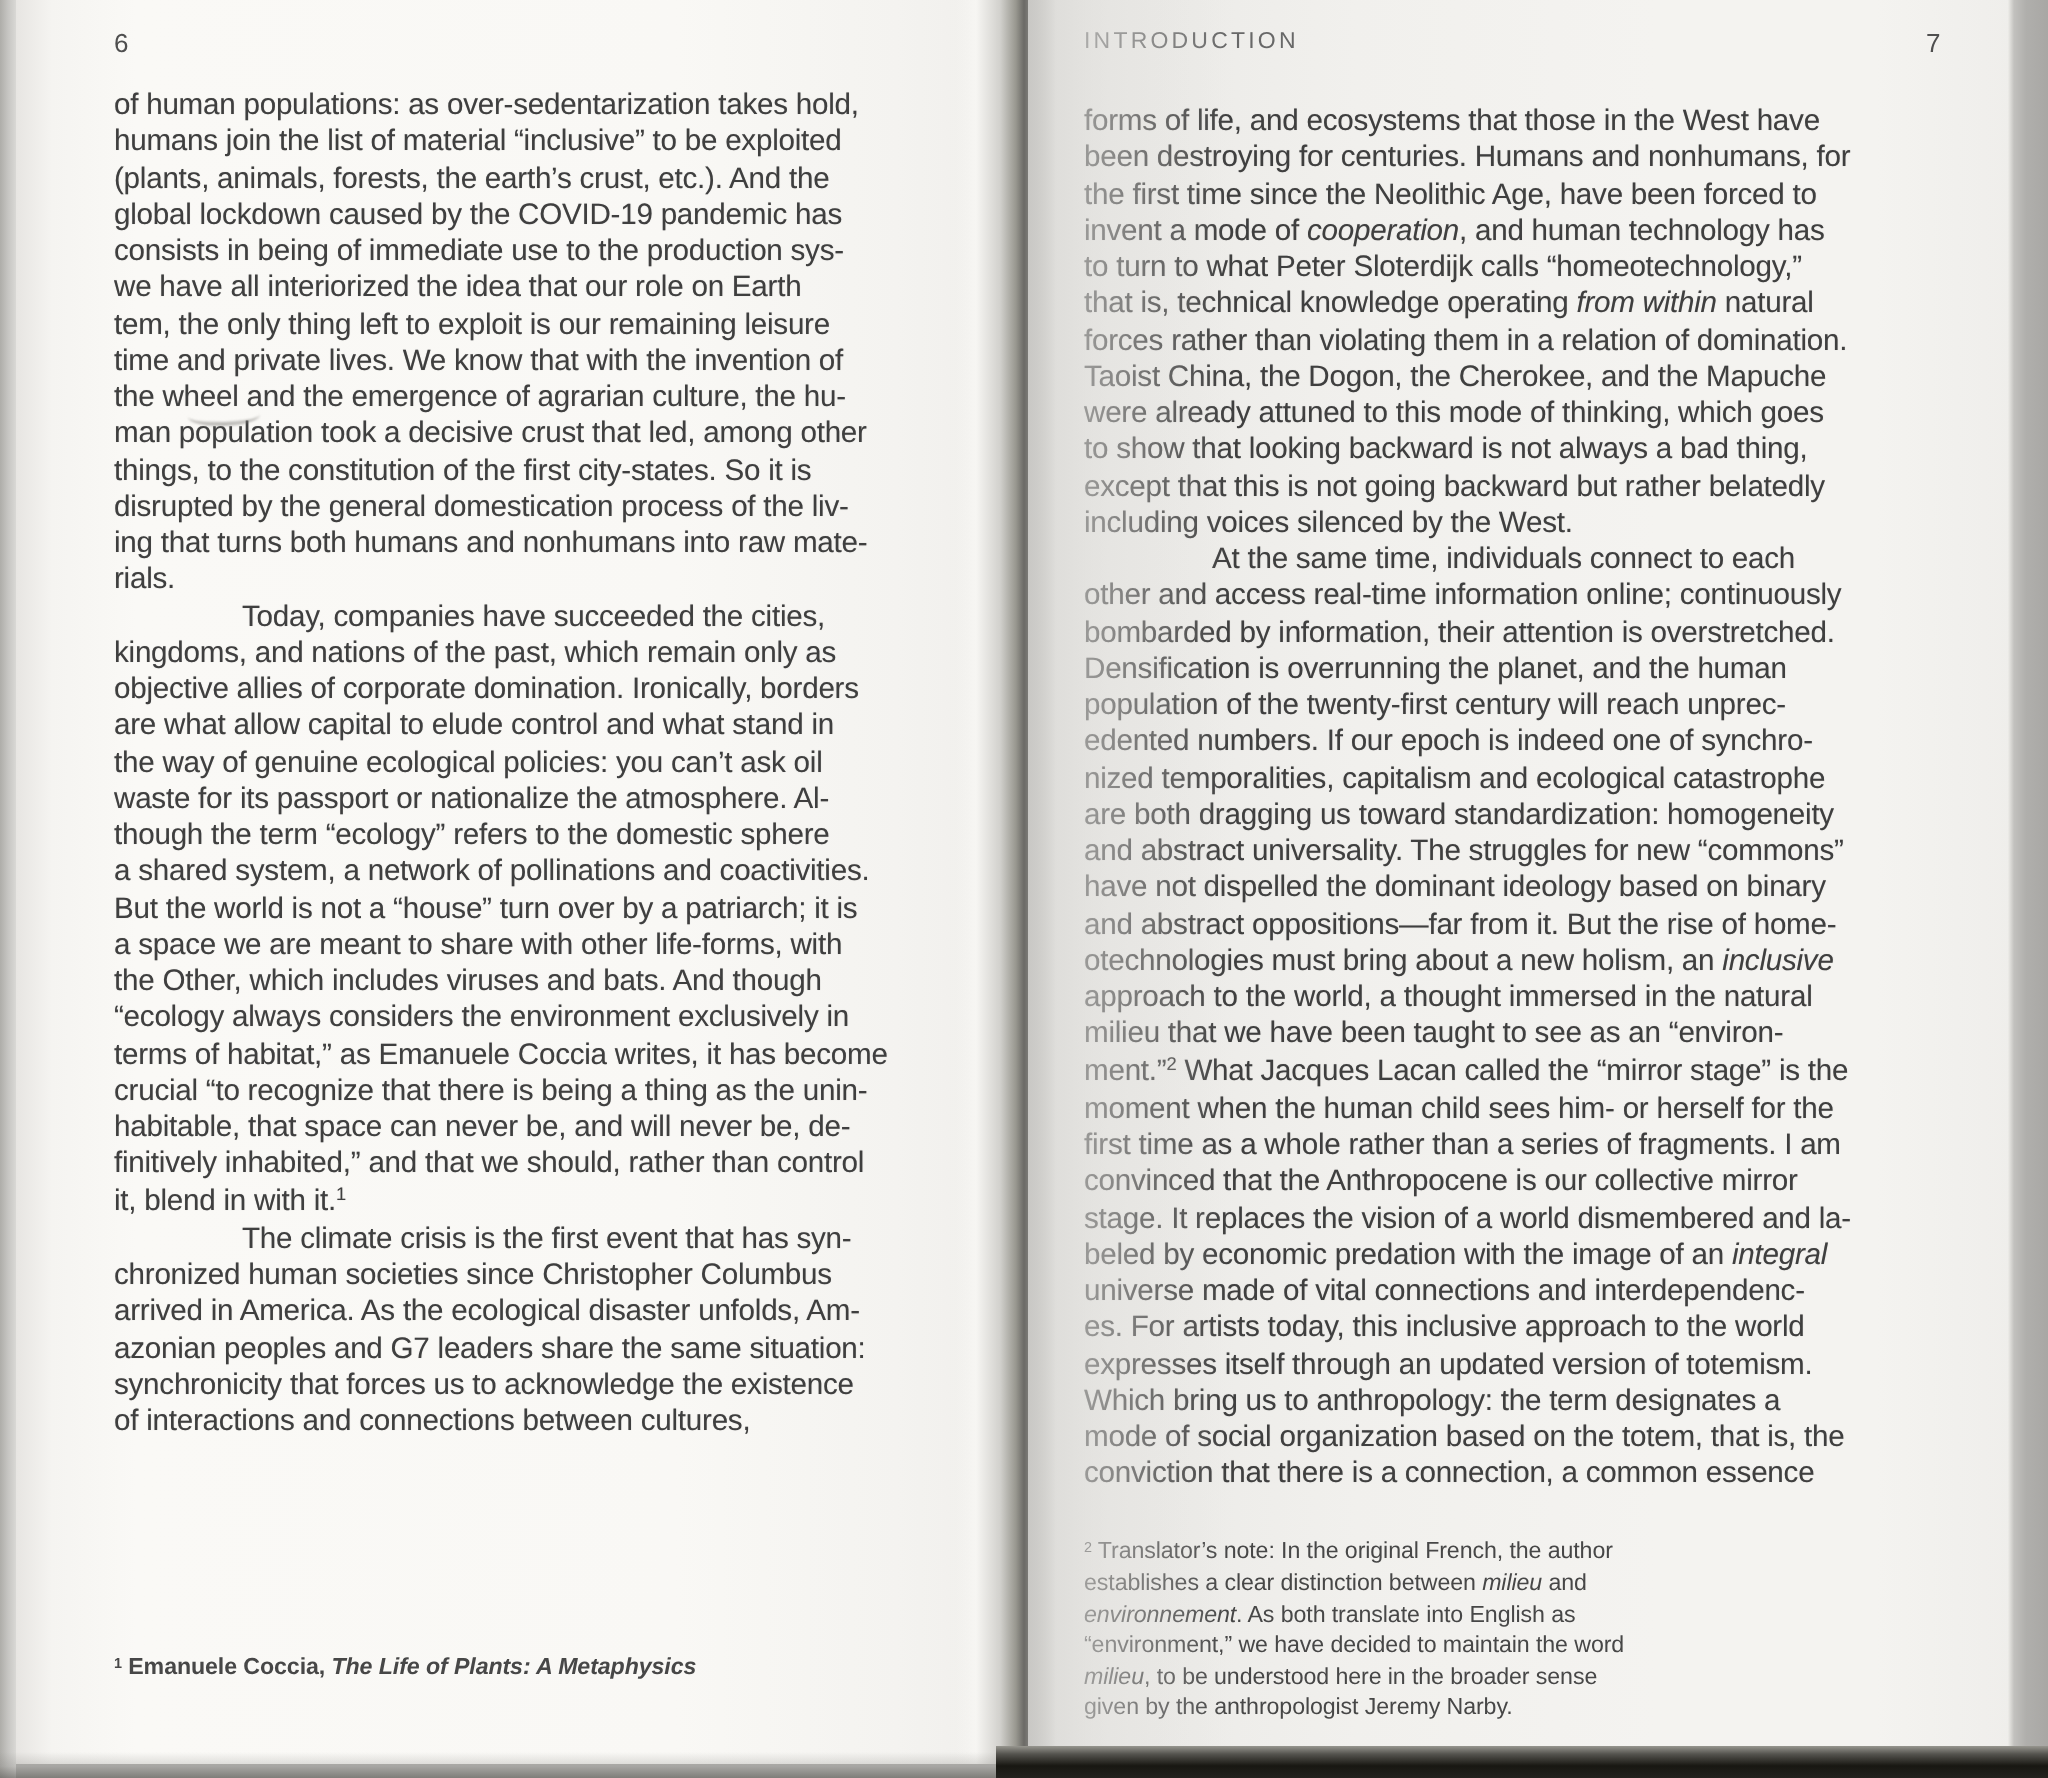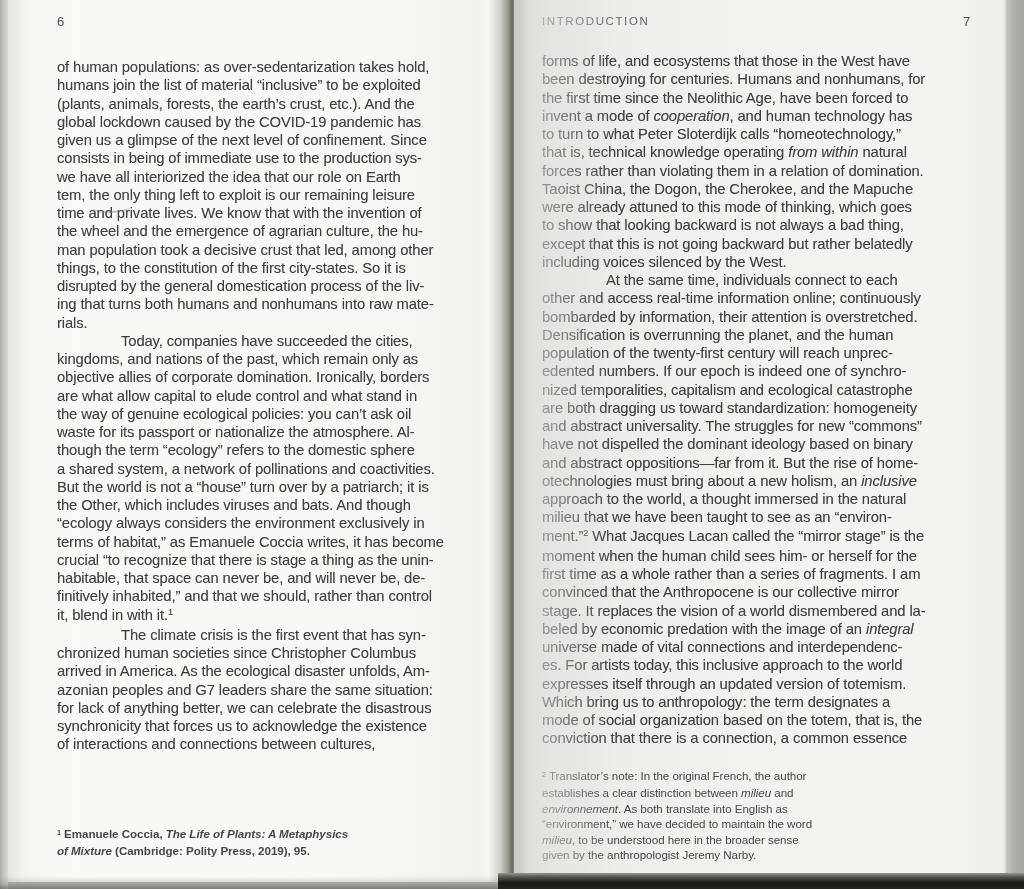--- a/index.html
+++ b/index.html
@@ -68,64 +68,62 @@
 </style>
 </head>
 <body>
 
 <div id="root">
 
   <div class="left-paper"></div>
   <div class="right-paper"></div>
 
   <div class="pagenum" style="left:57px; top:14px;">6</div>
-  <div class="body-block" style="left:57px; top:58px; width:436px;">
+  <div class="body-block" style="left:57px; top:44px; width:436px;">
       <div class="line">of human populations: as over-sedentarization takes hold,</div>
       <div class="line">humans join the list of material “inclusive” to be exploited</div>
       <div class="line">(plants, animals, forests, the earth’s crust, etc.). And the</div>
       <div class="line">global lockdown caused by the COVID-19 pandemic has</div>
-      <div class="line">given us a glimpse of the next level of confinement. Since</div>
       <div class="line">consists in being of immediate use to the production sys-</div>
       <div class="line">we have all interiorized the idea that our role on Earth</div>
       <div class="line">tem, the only thing left to exploit is our remaining leisure</div>
       <div class="line">time and private lives. We know that with the invention of</div>
       <div class="line">the wheel and the emergence of agrarian culture, the hu-</div>
       <div class="line">man population took a decisive crust that led, among other</div>
       <div class="line">things, to the constitution of the first city-states. So it is</div>
       <div class="line">disrupted by the general domestication process of the liv-</div>
       <div class="line">ing that turns both humans and nonhumans into raw mate-</div>
       <div class="line">rials.</div>
       <div class="line indent">Today, companies have succeeded the cities,</div>
       <div class="line">kingdoms, and nations of the past, which remain only as</div>
       <div class="line">objective allies of corporate domination. Ironically, borders</div>
       <div class="line">are what allow capital to elude control and what stand in</div>
       <div class="line">the way of genuine ecological policies: you can’t ask oil</div>
       <div class="line">waste for its passport or nationalize the atmosphere. Al-</div>
       <div class="line">though the term “ecology” refers to the domestic sphere</div>
       <div class="line">a shared system, a network of pollinations and coactivities.</div>
       <div class="line">But the world is not a “house” turn over by a patriarch; it is</div>
+      <div class="line">a space we are meant to share with other life-forms, with</div>
       <div class="line">the Other, which includes viruses and bats. And though</div>
       <div class="line">“ecology always considers the environment exclusively in</div>
       <div class="line">terms of habitat,” as Emanuele Coccia writes, it has become</div>
-      <div class="line">crucial “to recognize that there is stage a thing as the unin-</div>
+      <div class="line">crucial “to recognize that there is being a thing as the unin-</div>
       <div class="line">habitable, that space can never be, and will never be, de-</div>
       <div class="line">finitively inhabited,” and that we should, rather than control</div>
       <div class="line">it, blend in with it.<sup>1</sup></div>
       <div class="line indent">The climate crisis is the first event that has syn-</div>
       <div class="line">chronized human societies since Christopher Columbus</div>
       <div class="line">arrived in America. As the ecological disaster unfolds, Am-</div>
       <div class="line">azonian peoples and G7 leaders share the same situation:</div>
-      <div class="line">for lack of anything better, we can celebrate the disastrous</div>
       <div class="line">synchronicity that forces us to acknowledge the existence</div>
       <div class="line">of interactions and connections between cultures,</div>
     </div>
   <div class="pencil-mark"></div>
   <div class="footnote-block" style="left:57px; top:826px; width:400px;font-weight:bold;">
       <div class="line"><sup>1</sup> Emanuele Coccia, <em>The Life of Plants: A Metaphysics</em></div>
-      <div class="line"><em>of Mixture</em> (Cambridge: Polity Press, 2019), 95.</div>
     </div>
 
   <div class="running-header" style="left:542px; top:15px;">INTRODUCTION</div>
   <div class="pagenum" style="left:963px; top:14px;">7</div>
   <div class="body-block" style="left:542px; top:52px; width:440px;">
       <div class="line">forms of life, and ecosystems that those in the West have</div>
       <div class="line">been destroying for centuries. Humans and nonhumans, for</div>
       <div class="line">the first time since the Neolithic Age, have been forced to</div>
       <div class="line">invent a mode of <em>cooperation</em>, and human technology has</div>
       <div class="line">to turn to what Peter Sloterdijk calls “homeotechnology,”</div>

